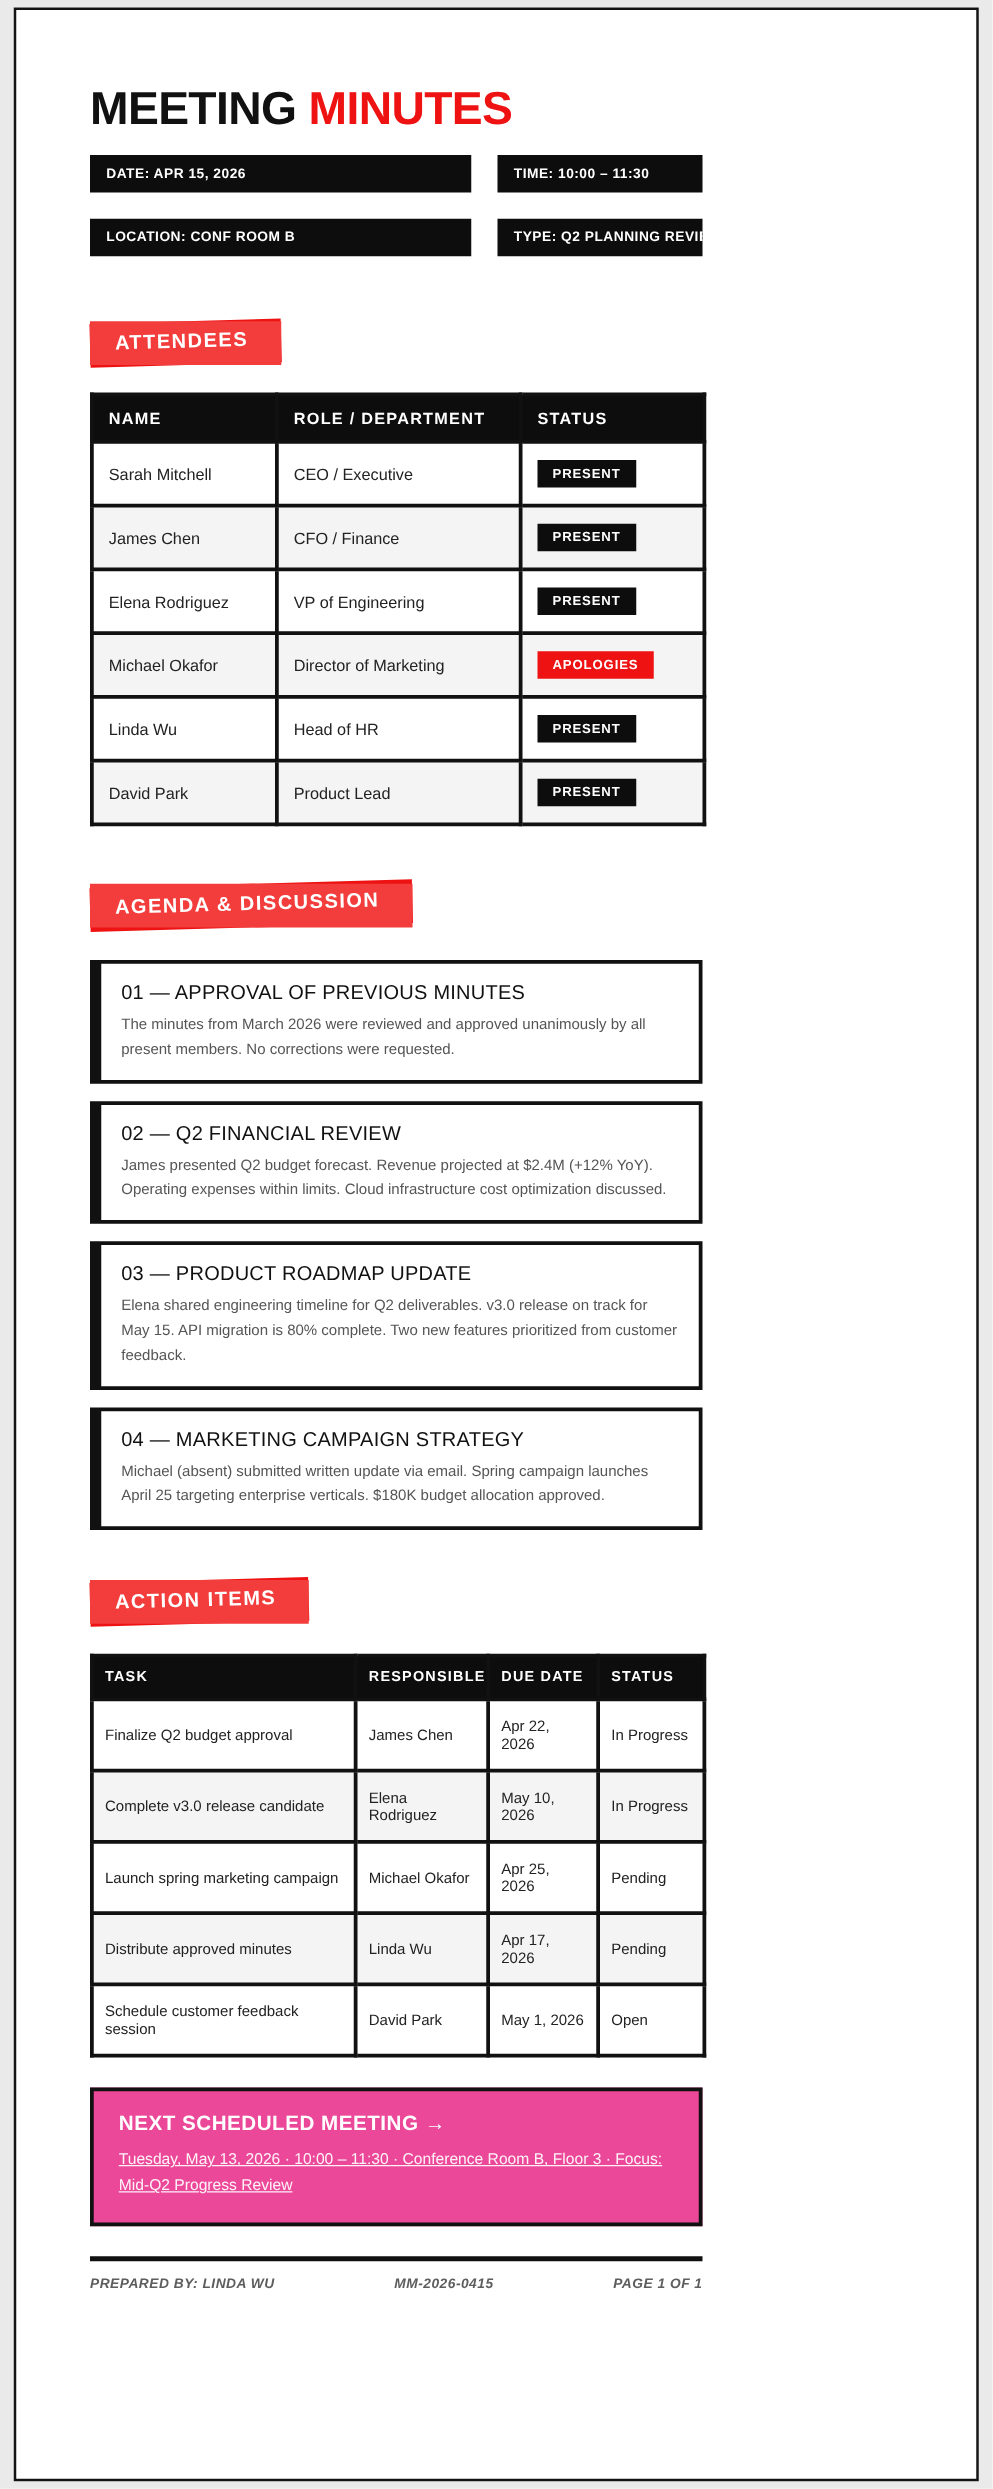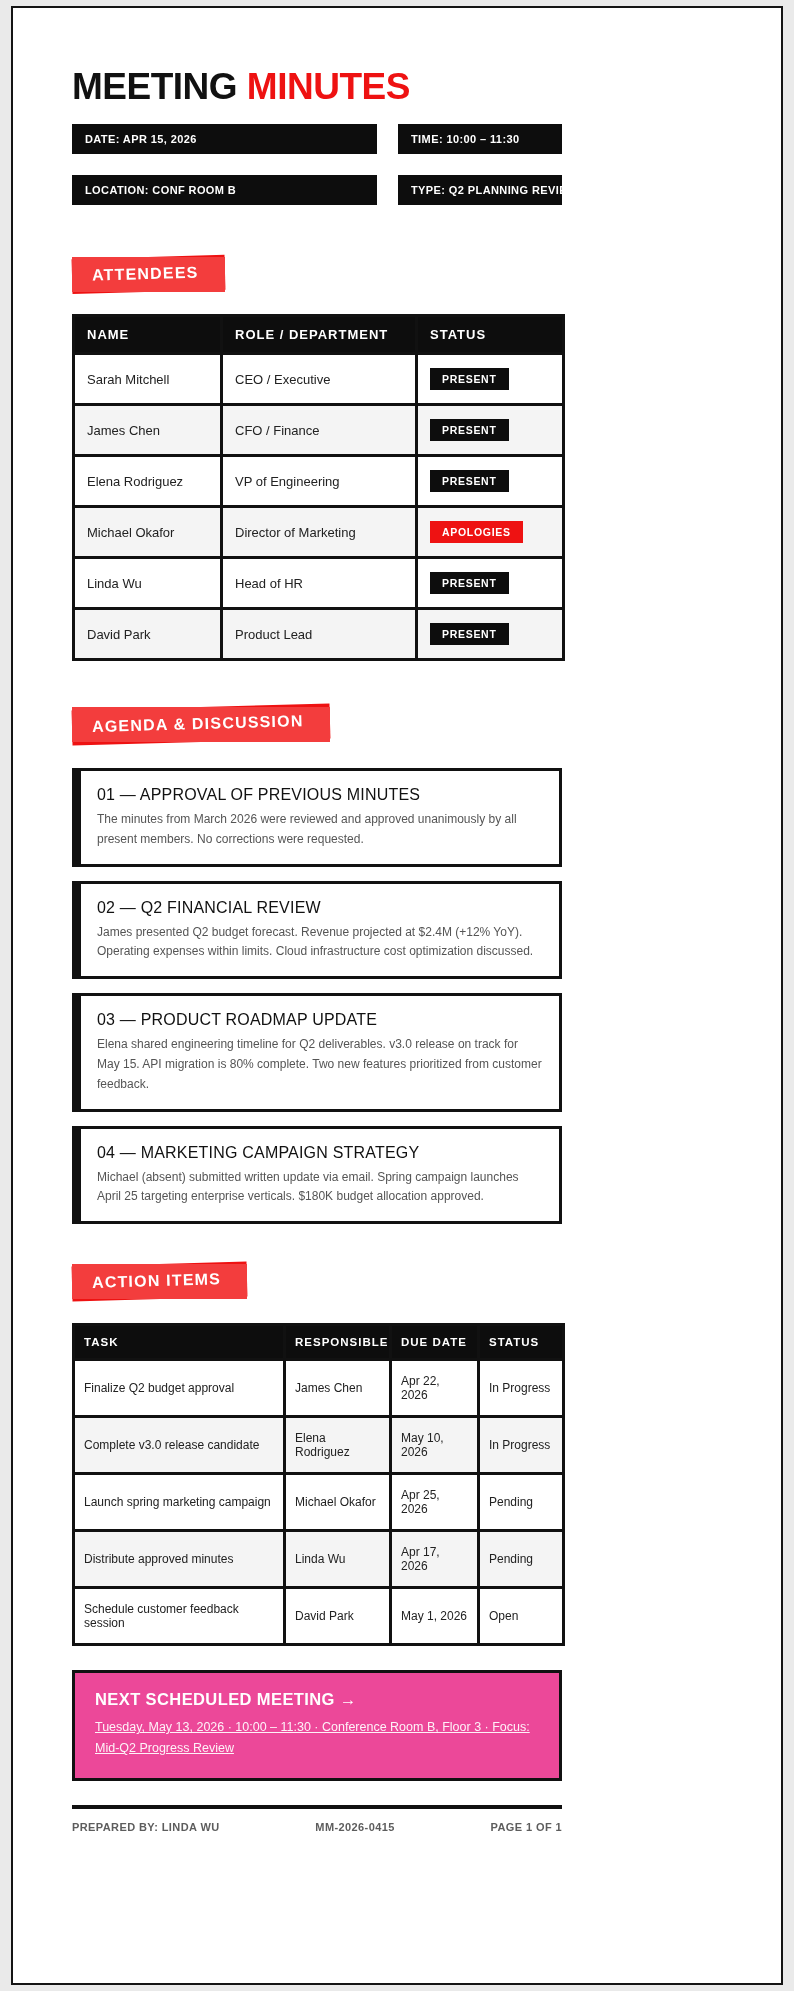--- a/index.html
+++ b/index.html
@@ -91,21 +91,21 @@
   
   .next-meeting {
     background:#ec4899; border:3px solid #111;
     padding:17px 20px 18px; margin-bottom:24px;
   }
   .next-meeting .nm-title { color:#fff; font-size:16.5px; font-weight:700; letter-spacing:0.4px; }
   .next-meeting .nm-body { color:rgba(255,255,255,0.93); font-size:12.5px; line-height:1.7; margin-top:8px;text-decoration:underline; }
 
   
   .footer { border-top:4px solid #111; padding-top:12px; display:flex; justify-content:space-between; align-items:baseline; }
-  .footer span { font-size:11px; font-weight:700; color:#5d5d5d; letter-spacing:0.4px; }
+  .footer span { font-size:11px; font-weight:700; color:#5d5d5d; letter-spacing:0.4px;font-style:italic; }
 </style>
 </head>
 <body>
 
 <div class="page">
   <div class="content">
 
     <h1 class="title"><span>MEETING</span> <span class="accent">MINUTES</span></h1>
 
     <div class="meta-grid">

